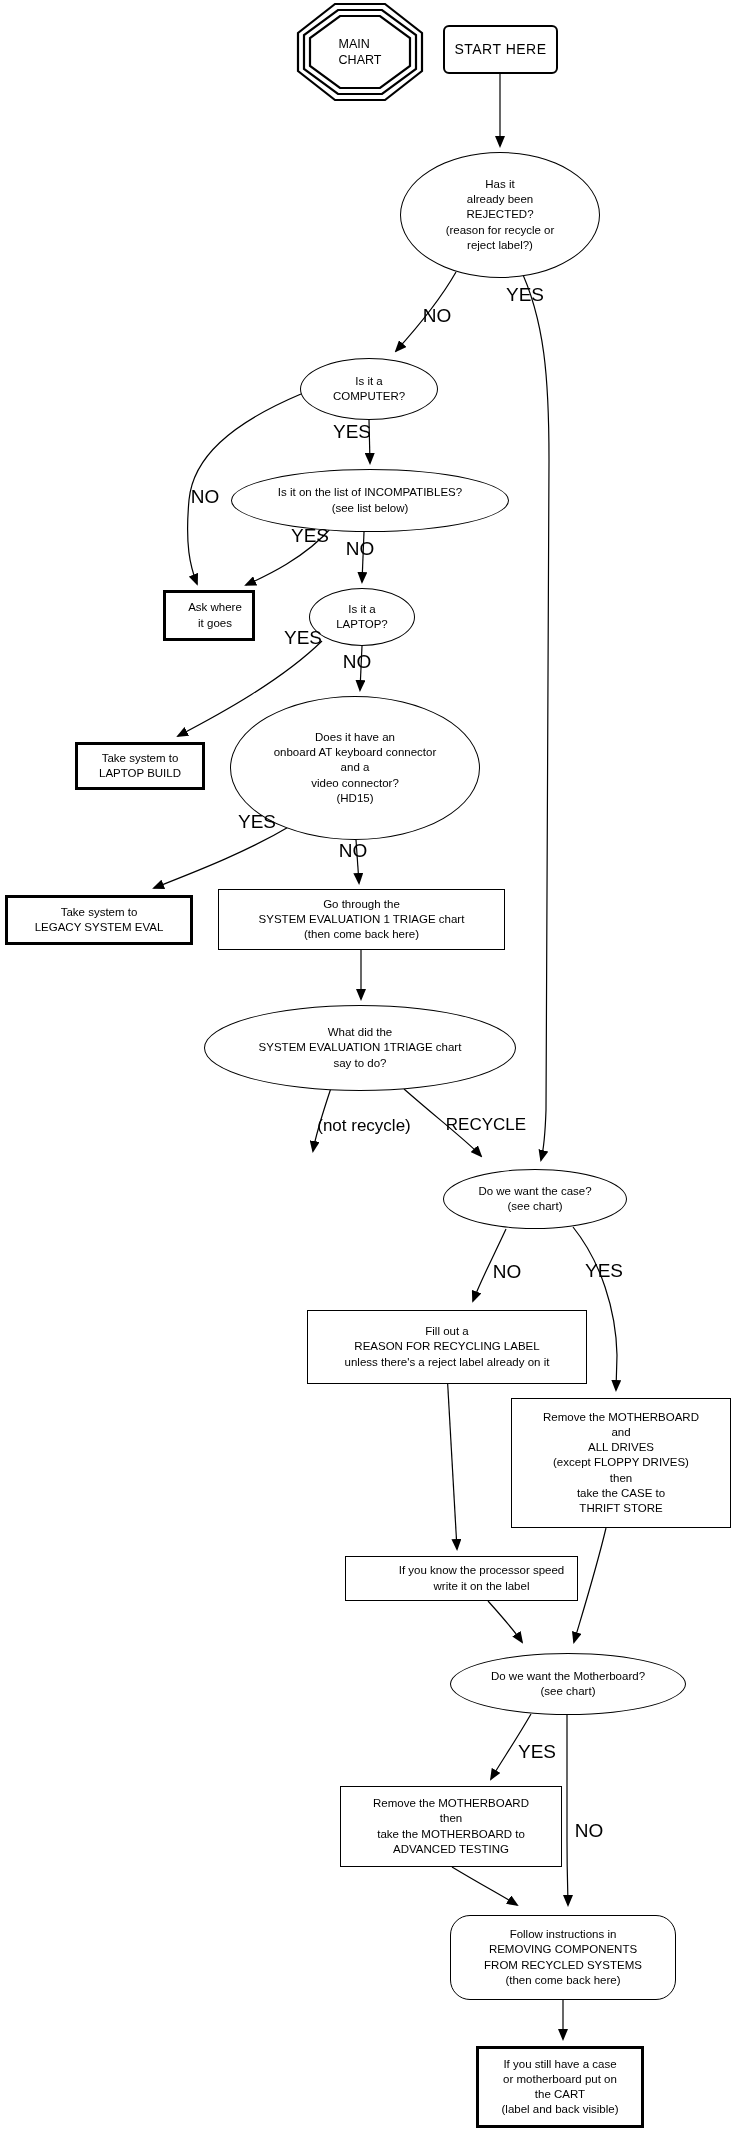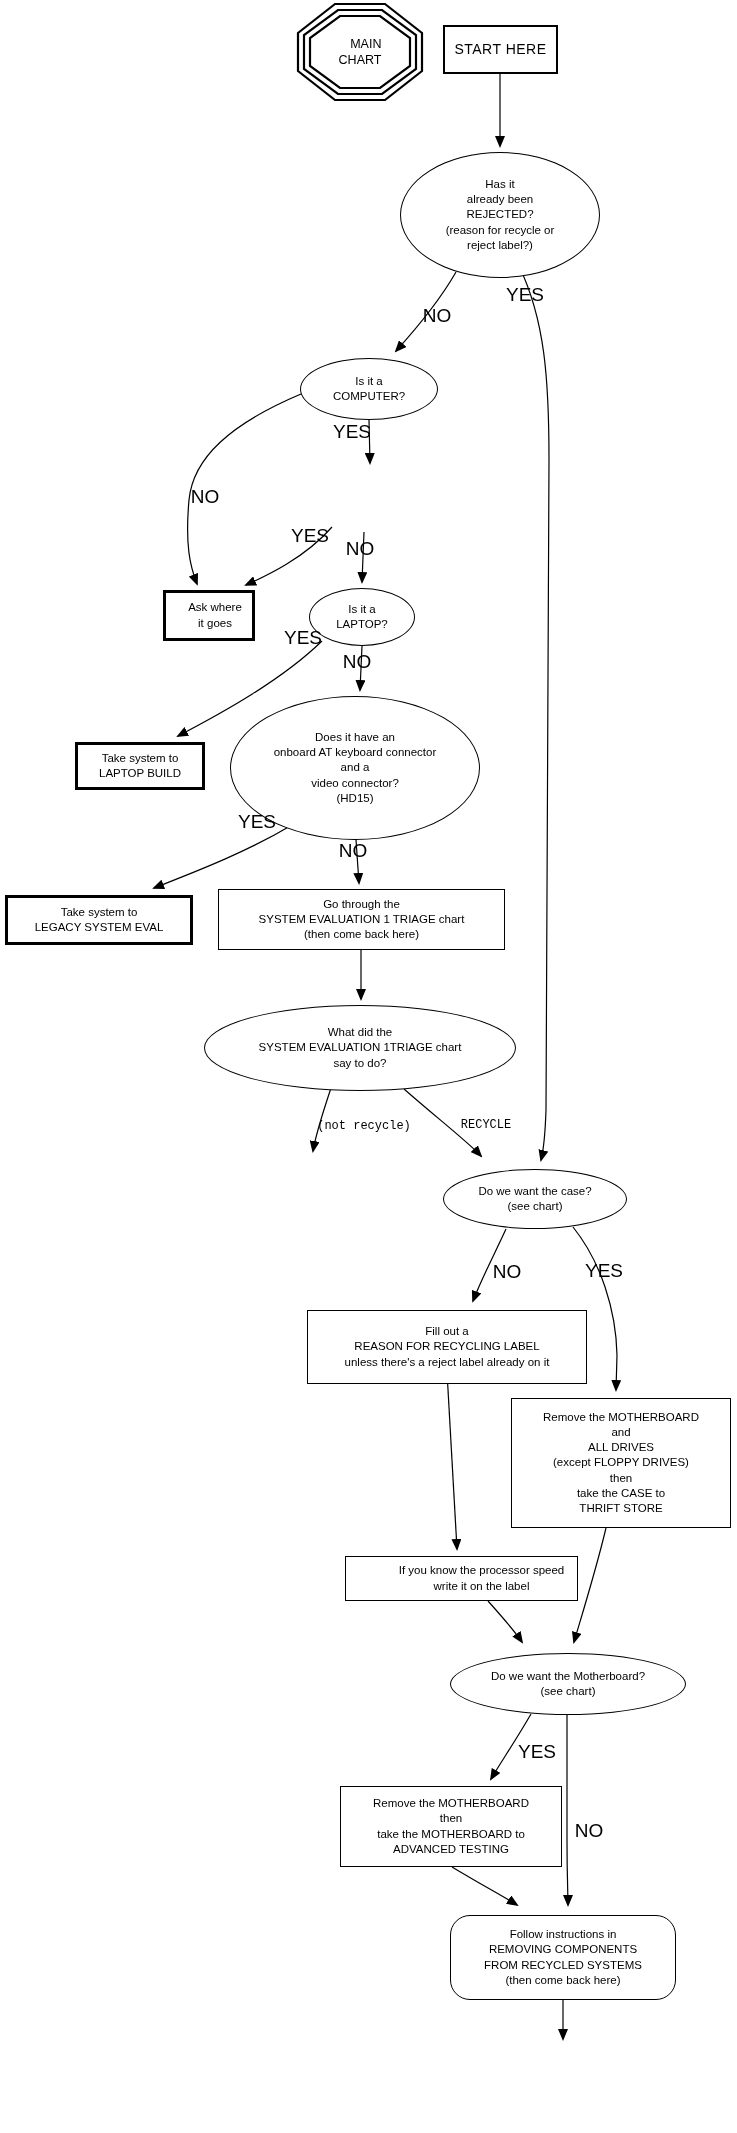--- a/index.html
+++ b/index.html
@@ -15,25 +15,25 @@
     box-sizing:border-box;background:#ffffff;
   }
   .box{border:1.3px solid #000;}
   .box.heavy{border:3.5px solid #000;}
   .box.med{border:2.5px solid #000;font-size:14px;letter-spacing:.5px;}
   .ellipse{border:1.3px solid #000;border-radius:50%;}
   .edge-label{
     position:absolute;transform:translate(-50%,-50%);
     font-size:19px;white-space:nowrap;
   }
-  .edge-label.small{font-size:12px;font-family:Liberation Mono, monospace;}
+  .edge-label.small{font-size:17px;}
   .octagon-wrap{position:absolute;left:296px;top:2px;width:128px;height:100px;}
   .octagon-label{
     position:absolute;inset:0;display:flex;align-items:center;justify-content:center;
-    text-align:right;white-space:pre-line;font-size:12.5px;line-height:1.3;
+    text-align:left;white-space:pre-line;font-size:12.5px;line-height:1.3;
   }
 </style>
 </head>
 <body>
 
 <div class="canvas">
 
   <svg class="wires" width="737" height="2133" viewBox="0 0 737 2133">
     <defs>
       <marker id="arr" markerUnits="userSpaceOnUse" markerWidth="12" markerHeight="10" refX="10" refY="5" orient="auto">
@@ -72,31 +72,33 @@
       <g fill="none" stroke="#000" stroke-width="2.2">
         <polygon points="39,2 89,2 126,31 126,69 89,98 39,98 2,69 2,31"></polygon>
         <polygon points="42,8 86,8 120,33 120,67 86,92 42,92 8,67 8,33"></polygon>
         <polygon points="44,14 84,14 114,36 114,64 84,86 44,86 14,64 14,36"></polygon>
       </g>
     </svg>
     <div class="octagon-label">MAIN
 CHART</div>
   </div>
 
-  <div class="node box med" style="left:443px;top:25px;width:115px;height:49px;">START HERE</div>
+  <div class="node box med" style="left:443px;top:25px;width:115px;height:49px;border-radius:6px;">START HERE</div>
 
   <div class="node ellipse" style="left:400px;top:152px;width:200px;height:126px;">Has it
 already been
 REJECTED?
 (reason for recycle or
 reject label?)</div>
 
   <div class="node ellipse" style="left:300px;top:358px;width:138px;height:62px;">Is it a
 COMPUTER?</div>
 
+  <div class="node ellipse" style="left:231px;top:469px;width:278px;height:63px;">Is it on the list of INCOMPATIBLES?
+(see list below)</div>
 
   <div class="node box heavy" style="left:163px;top:590px;width:92px;height:51px;padding-left:12px;">Ask where
 it goes</div>
 
   <div class="node ellipse" style="left:309px;top:588px;width:106px;height:58px;">Is it a
 LAPTOP?</div>
 
   <div class="node box heavy" style="left:75px;top:742px;width:130px;height:48px;">Take system to
 LAPTOP BUILD</div>
 
@@ -142,20 +144,24 @@
   <div class="node box" style="left:340px;top:1786px;width:222px;height:81px;">Remove the MOTHERBOARD
 then
 take the MOTHERBOARD to
 ADVANCED TESTING</div>
 
   <div class="node box" style="left:450px;top:1915px;width:226px;height:85px;border-radius:20px;">Follow instructions in
 REMOVING COMPONENTS
 FROM RECYCLED SYSTEMS
 (then come back here)</div>
 
+  <div class="node box heavy" style="left:476px;top:2046px;width:168px;height:82px;">If you still have a case
+or motherboard put on
+the CART
+(label and back visible)</div>
 
   <div class="edge-label" style="left:437px;top:316px;">NO</div>
   <div class="edge-label" style="left:525px;top:295px;">YES</div>
   <div class="edge-label" style="left:352px;top:432px;">YES</div>
   <div class="edge-label" style="left:205px;top:497px;">NO</div>
   <div class="edge-label" style="left:310px;top:536px;">YES</div>
   <div class="edge-label" style="left:360px;top:549px;">NO</div>
   <div class="edge-label" style="left:303px;top:638px;">YES</div>
   <div class="edge-label" style="left:357px;top:662px;">NO</div>
   <div class="edge-label" style="left:257px;top:822px;">YES</div>

